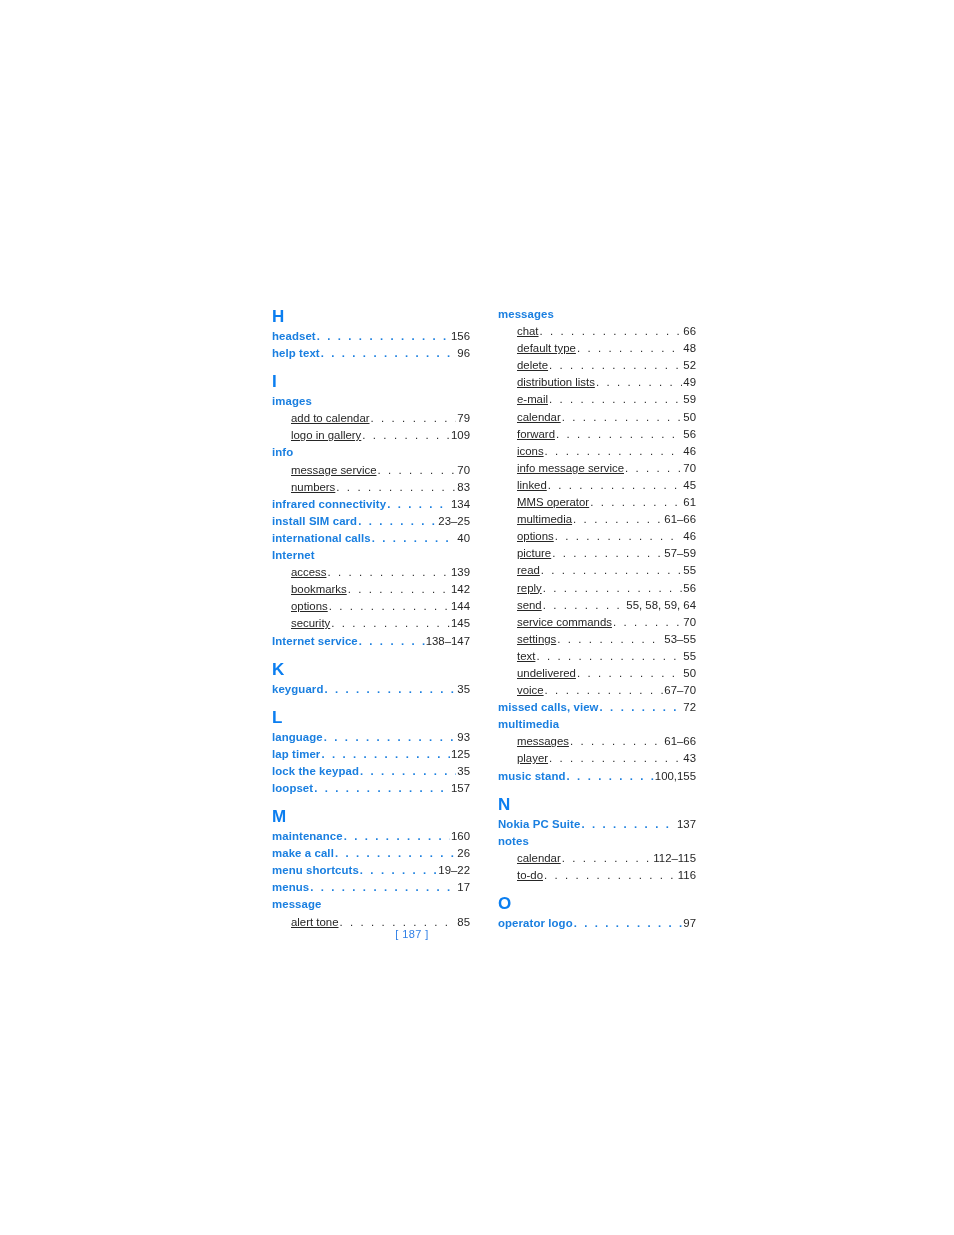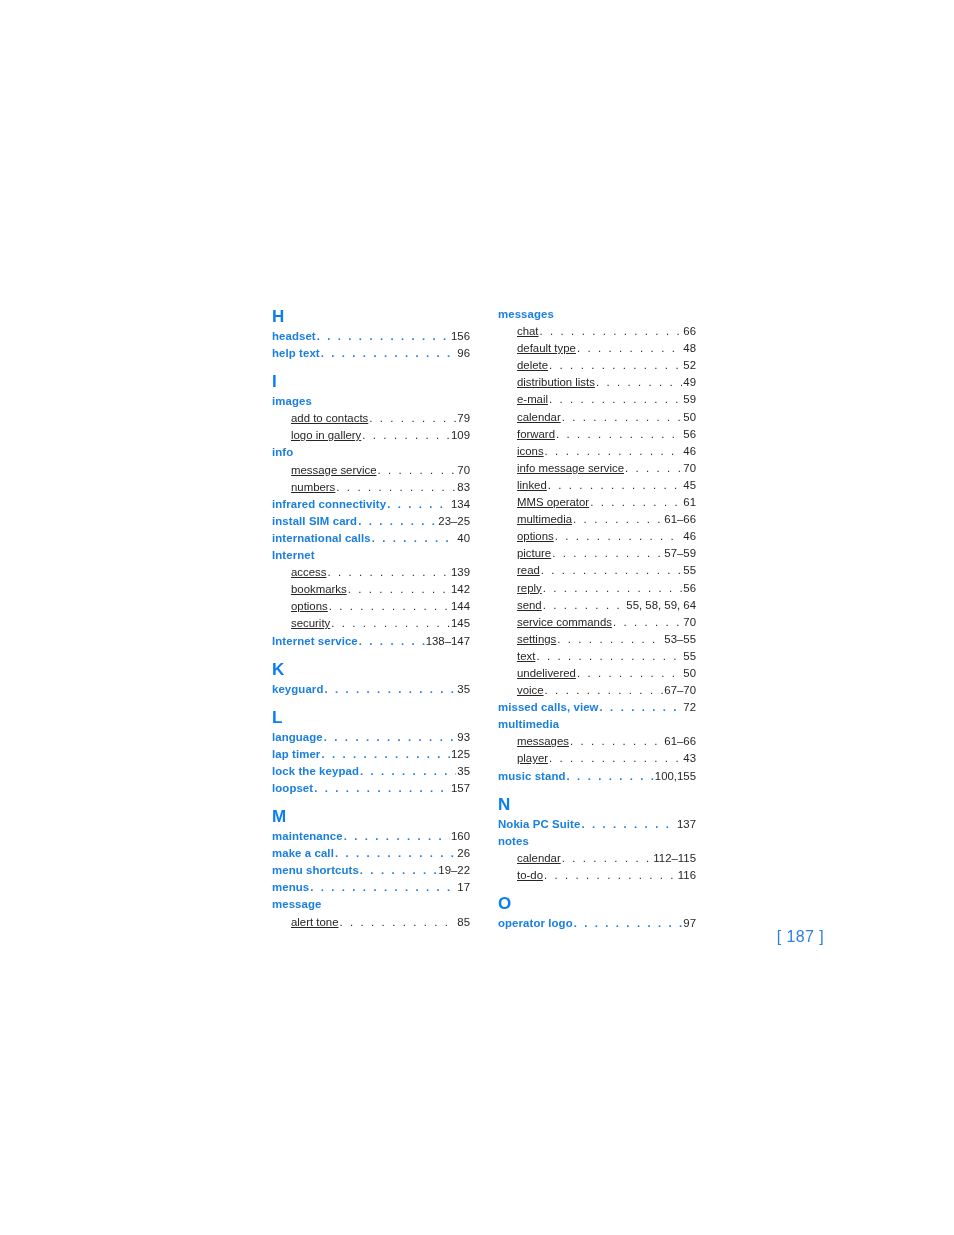--- a/index.html
+++ b/index.html
@@ -98,23 +98,23 @@
   .entry.level2 .leader {
     color: #262626;
     font-weight: normal;
   }
   
   .page-footer {
     position: absolute;
     left: 0;
     top: 928px;
     width: 824px;
-    text-align: right;
+    text-align: center;
     color: #2f7fe6;
-    font-size: 16px;
+    font-size: 11px;
     letter-spacing: 0.4px;
   }
 </style>
 </head>
 <body>
 
 <div class="page">
   <div class="index-body" id="index-body">
       <div class="column">
         <div class="section">
@@ -129,21 +129,21 @@
             <span class="leader">. . . . . . . . . . . . . . . . . . . . . . . . . . . . . . . . . . . . . . . . . . . . . . . . . . . . . . . . . . . . . . . . . . . . . . . . . . . . . . . . </span>
             <span class="pages">96</span>
           </div>
         </div>
         <div class="section">
           <div class="section-letter">I</div>
           <div class="entry level1 heading-only">
             <span class="label">images</span>
           </div>
           <div class="entry level2">
-            <span class="label">add to contacts</span>
+            <span class="label">add to calendar</span>
             <span class="leader">. . . . . . . . . . . . . . . . . . . . . . . . . . . . . . . . . . . . . . . . . . . . . . . . . . . . . . . . . . . . . . . . . . . . . . . . . . . . . . . . </span>
             <span class="pages">79</span>
           </div>
           <div class="entry level2">
             <span class="label">logo in gallery</span>
             <span class="leader">. . . . . . . . . . . . . . . . . . . . . . . . . . . . . . . . . . . . . . . . . . . . . . . . . . . . . . . . . . . . . . . . . . . . . . . . . . . . . . . . </span>
             <span class="pages">109</span>
           </div>
           <div class="entry level1 heading-only">
             <span class="label">info</span>

